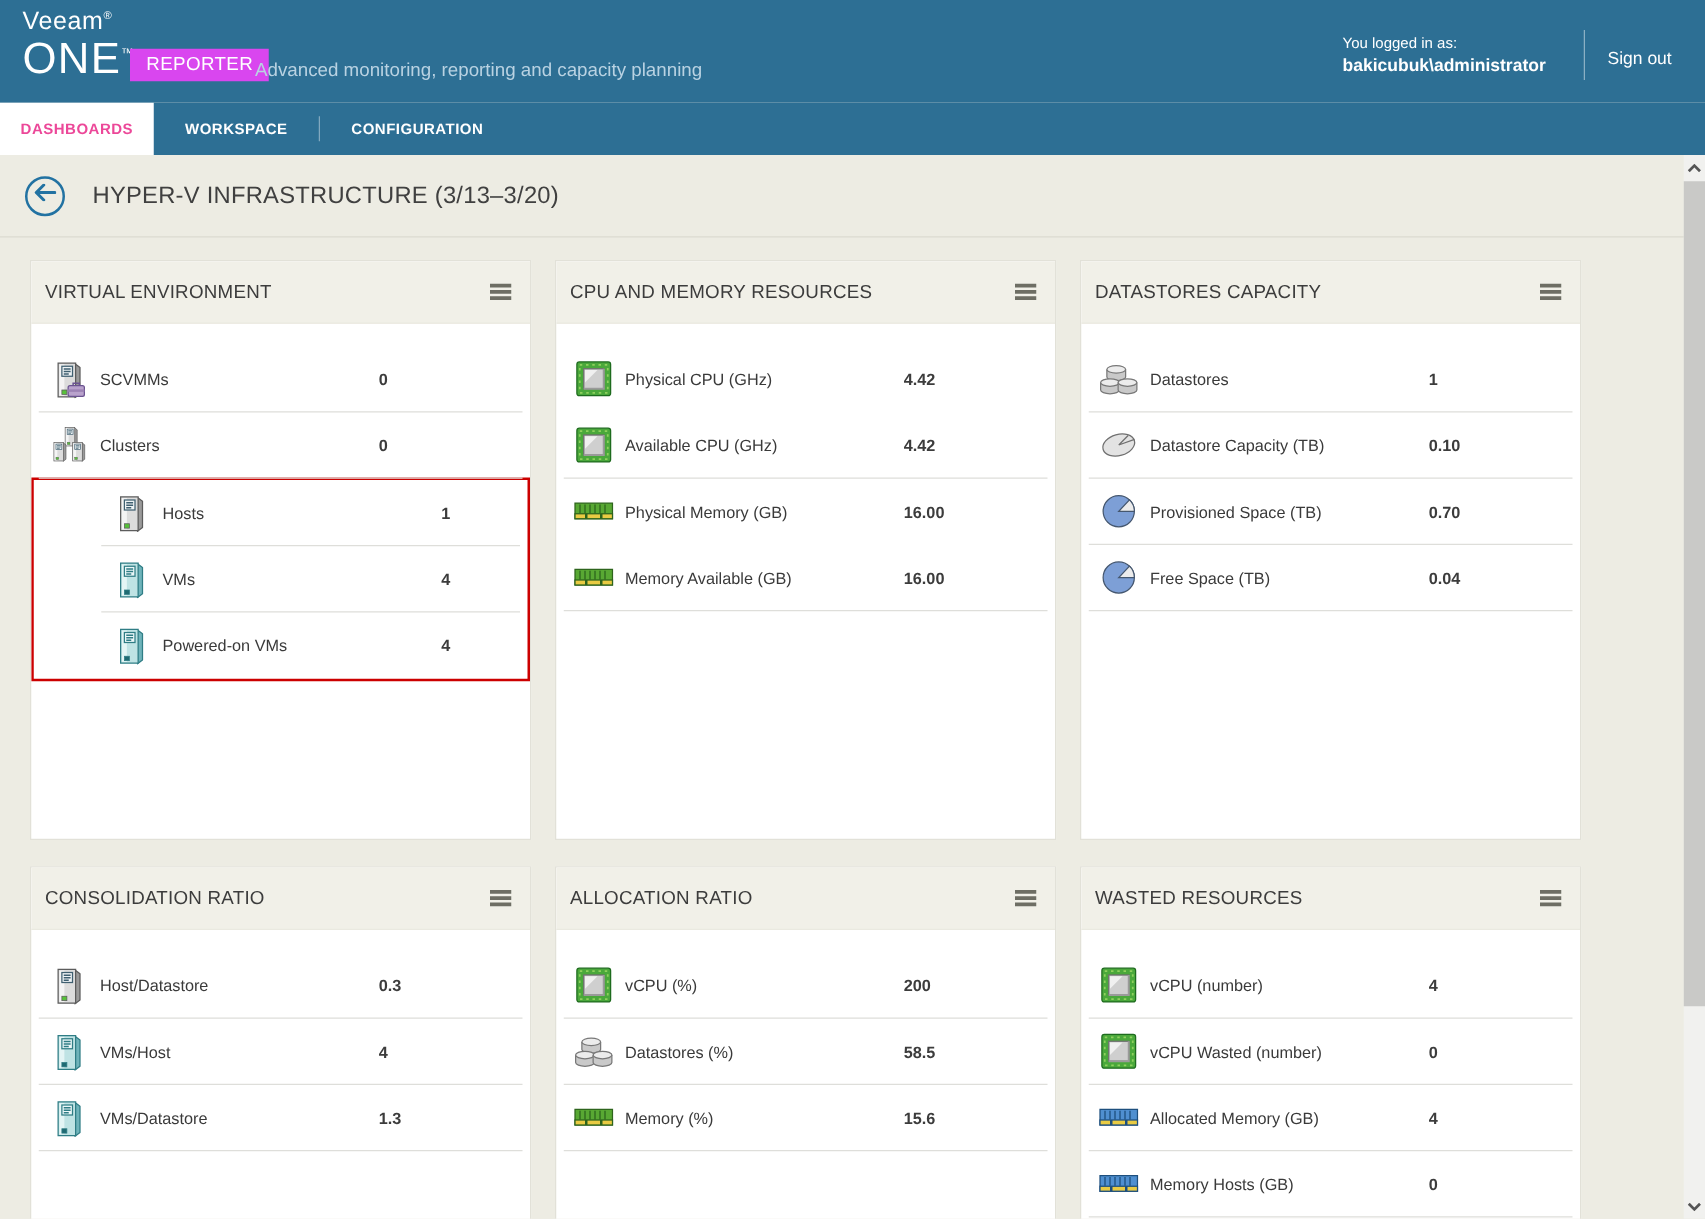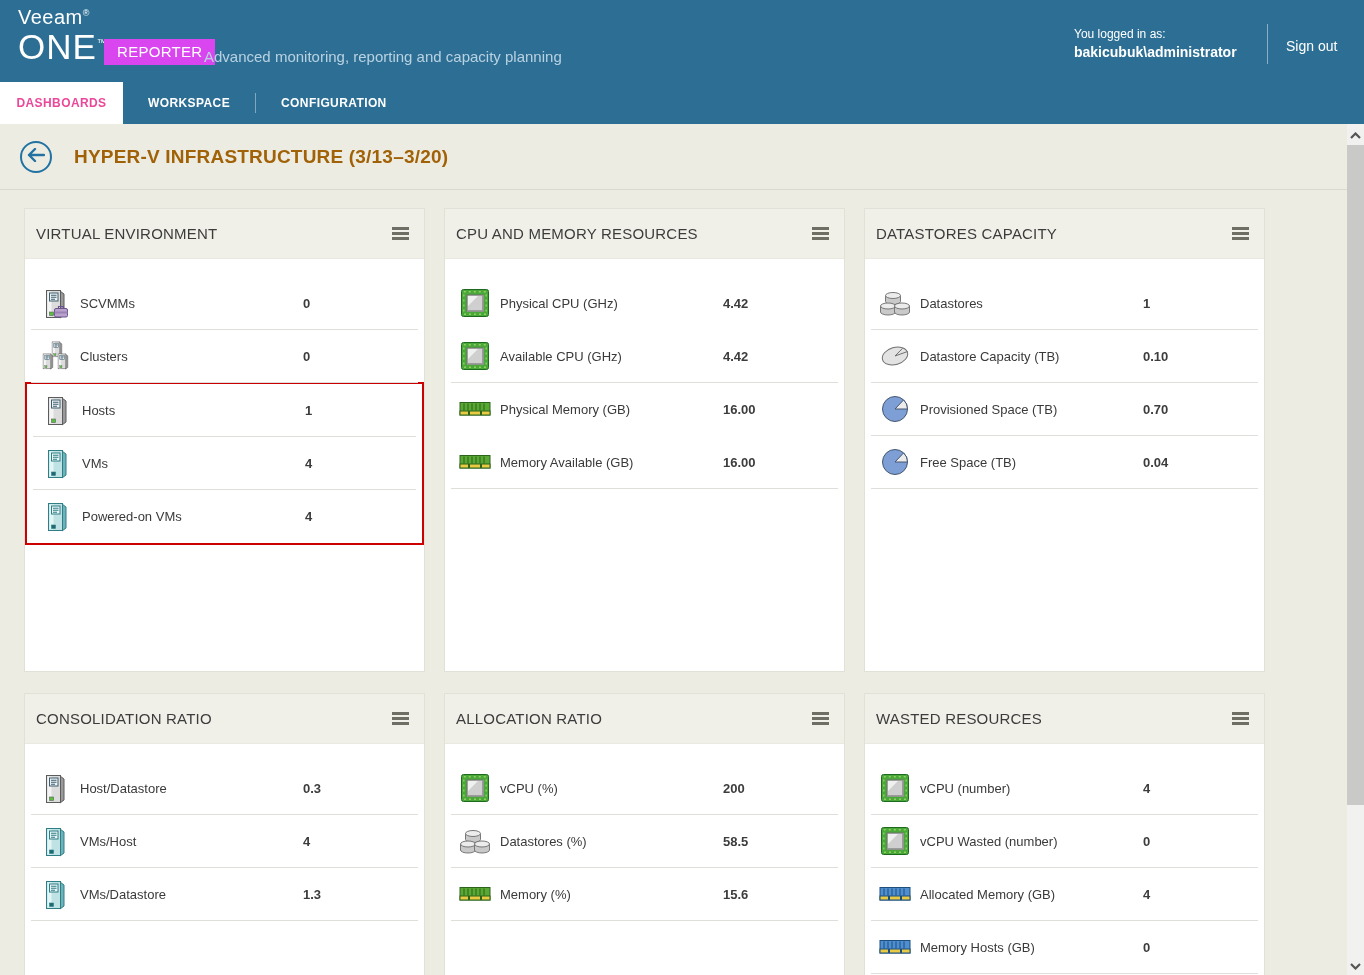--- a/index.html
+++ b/index.html
@@ -29,39 +29,39 @@
   .tab { display:flex; align-items:center; color:#fff; font-size:12px; font-weight:700;
     letter-spacing:.4px; cursor:pointer; }
   .tab.active { background:#fff; color:#ec4899; width:123px; justify-content:center; }
   .tab.plain { padding:0 25px; }
   .nav-vdiv { width:1px; height:20px; background:rgba(255,255,255,.4); align-self:center; }
   
   .titlebar { height:66px; display:flex; align-items:center; padding-left:20px;
     border-bottom:1px solid #dbdad1; background:#edece3; }
   .back-btn { width:32px; height:32px; border-radius:50%; border:2px solid #2272a2;
     display:flex; align-items:center; justify-content:center; cursor:pointer; flex:0 0 32px; }
-  .page-title { font-size:19px; font-weight:700; color:#a16207; margin-left:22px; letter-spacing:.2px; }
+  .page-title { font-size:19px; font-weight:400; color:#404040; margin-left:22px; letter-spacing:.2px; }
   
   .content { padding:18px 24px; display:grid; grid-template-columns:repeat(3,401px);
     grid-template-rows:464px 420px; column-gap:19px; row-gap:21px; }
   .card { background:#fff; border:1px solid #e2e1d8; overflow:hidden; }
   .card-header { height:50px; background:#f1f0e8; border-bottom:1px solid #eae9e0;
     display:flex; align-items:center; justify-content:space-between; padding:0 15px 0 11px; }
   .card-title { font-size:15px; color:#3c3c3c; letter-spacing:.2px; }
   .card-menu { cursor:pointer; padding:2px 0; }
   .card-menu .bar { width:17px; height:3px; background:#6e6e64; margin:2px 0; }
   .card-body { padding-top:18px; }
   .metric-row { height:53px; margin:0 6px; padding-left:8px; display:flex; align-items:center;
     position:relative; border-bottom:1px solid transparent; }
   .metric-row.divider { border-bottom-color:#dededa; }
   .metric-icon { width:32px; height:32px; flex:0 0 32px; margin-right:9px; }
   .metric-icon svg { display:block; }
   .metric-label { font-size:13px; color:#3a3a3a; }
   .metric-value { position:absolute; left:272px; font-size:13px; font-weight:700; color:#3c3c3c; }
-  .highlight-box { border:2px solid #cc0000; margin-top:-1px; }
+  .highlight-box { border:2px solid #cc0000; margin-top:-1px;padding-left:48px; }
   
   .scrollbar { position:absolute; top:124px; right:0; bottom:0; width:17px; background:#f1f1ef; }
   .sb-btn { position:absolute; left:0; width:17px; height:20px; display:flex;
     align-items:center; justify-content:center; cursor:pointer; }
   .sb-up { top:0; }
   .sb-down { bottom:0; }
   .sb-thumb { position:absolute; left:0; top:21px; width:17px; height:660px; background:#c9c9c7; cursor:pointer; }
 </style>
 </head>
 <body>

